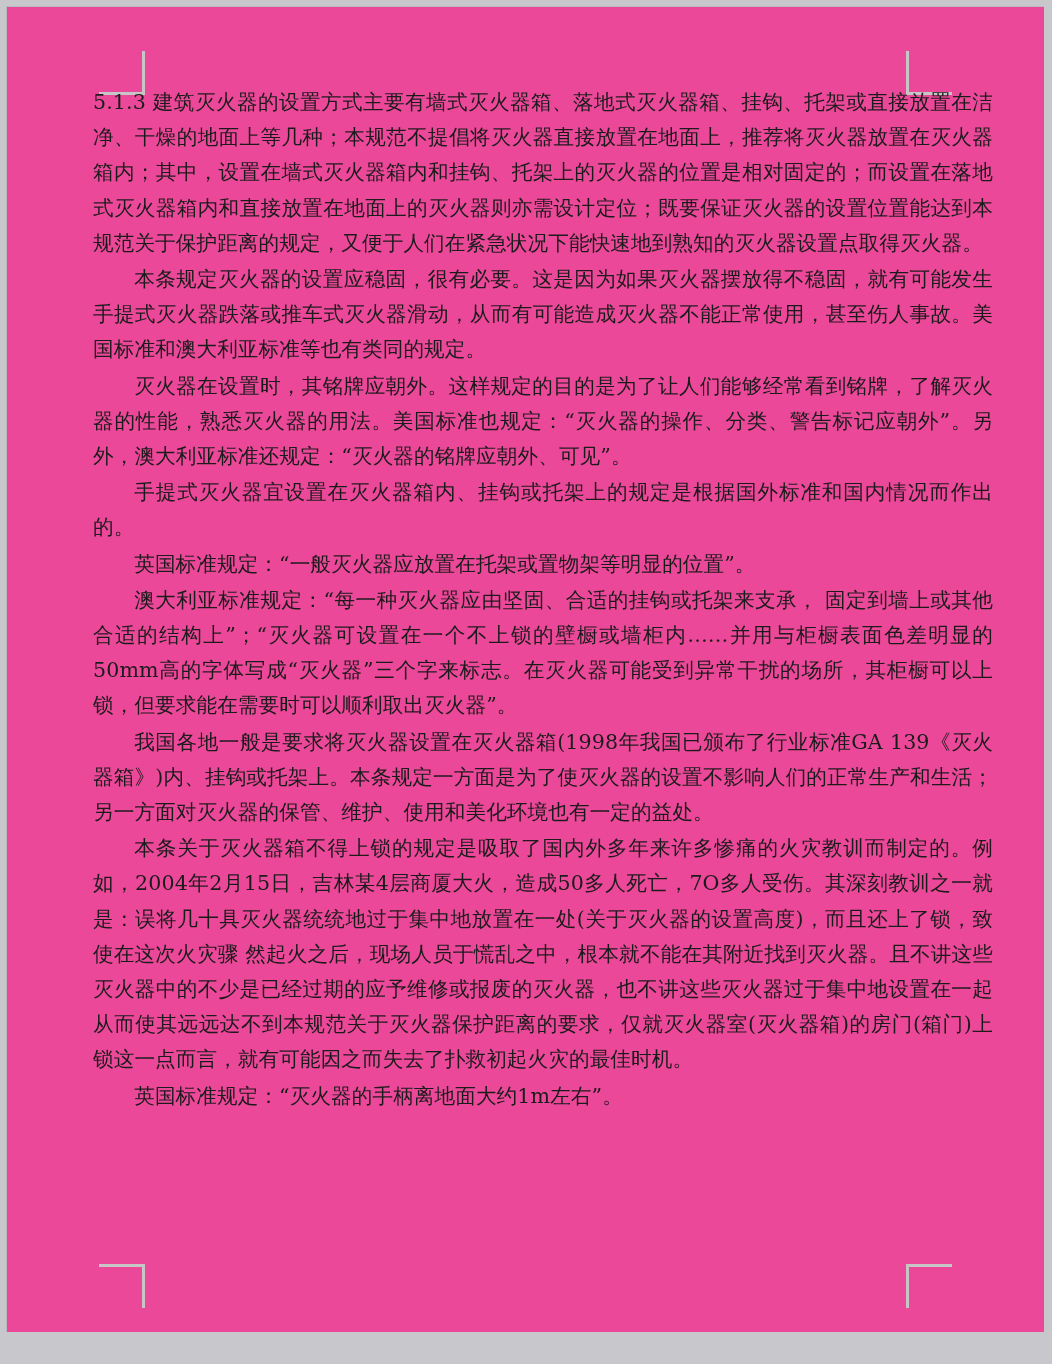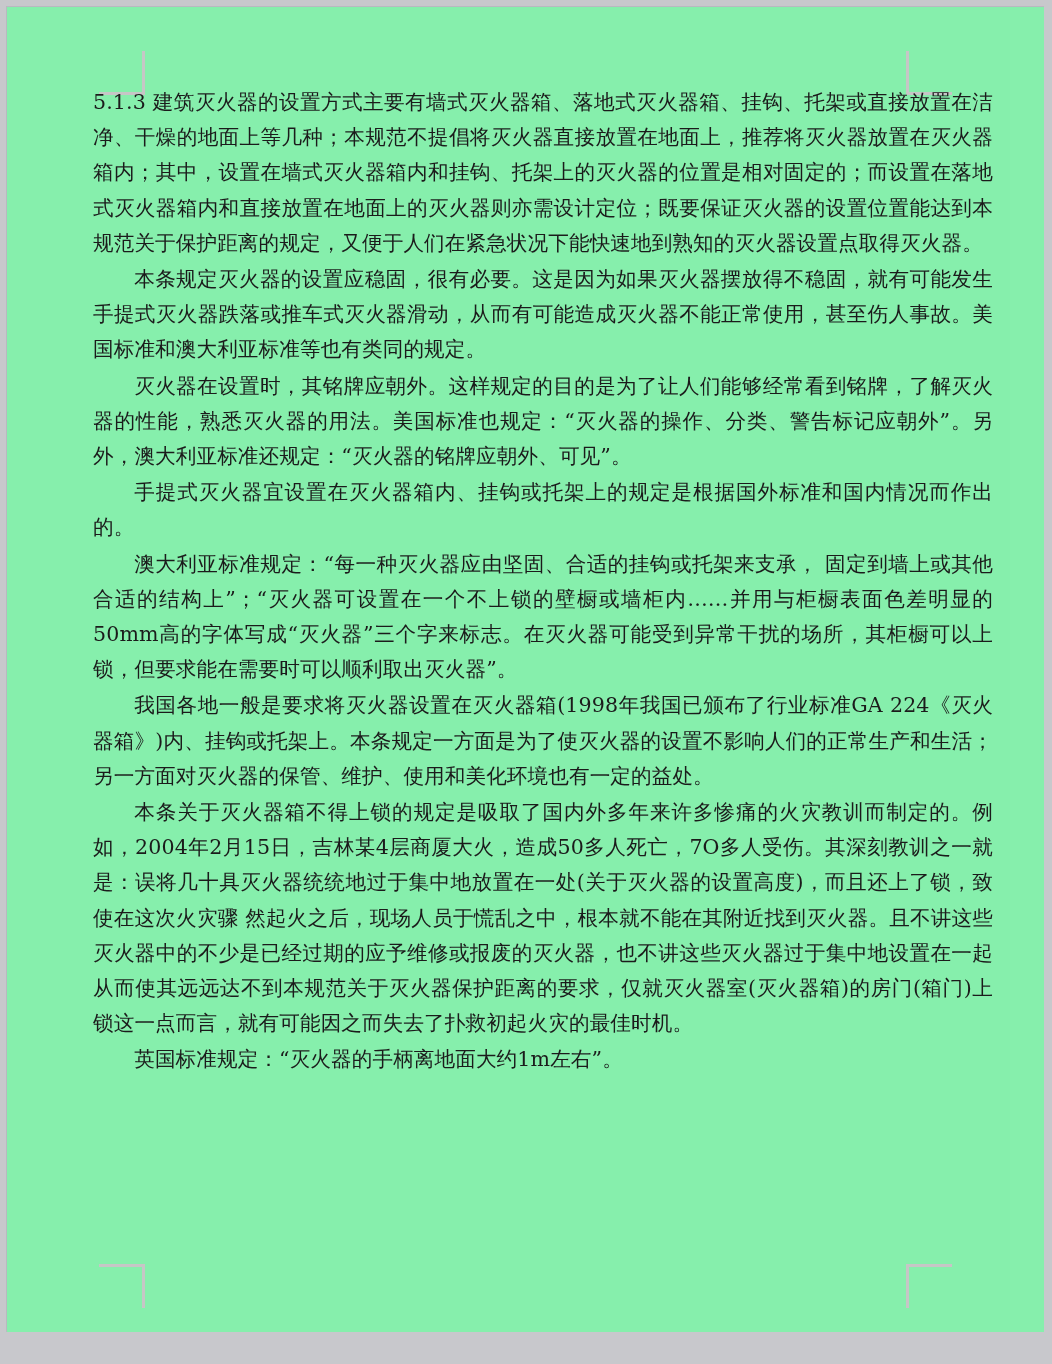--- a/index.html
+++ b/index.html
@@ -23,21 +23,21 @@
     width: 1052px;
     height: 1364px;
     background: #c8c8cc;
   }
   .page {
     position: absolute;
     left: 6px;
     top: 6px;
     width: 1038px;
     height: 1326px;
-    background: #86efac;
+    background: #ec4899;
     border-top: 1px solid #b9b9c0;
     border-left: 1px solid #b9b9c0;
     box-sizing: border-box;
     overflow: hidden;
   }
 
   
   .mark {
     position: absolute;
     pointer-events: none;
@@ -113,21 +113,22 @@
     <div class="mark mark-br">
       <i class="v"></i>
       <i class="h"></i>
     </div>
 
     <div class="body-text">
       <p class="para flush">5.1.3 建筑灭火器的设置方式主要有墙式灭火器箱、落地式灭火器箱、挂钩、托架或直接放置在洁净、干燥的地面上等几种；本规范不提倡将灭火器直接放置在地面上，推荐将灭火器放置在灭火器箱内；其中，设置在墙式灭火器箱内和挂钩、托架上的灭火器的位置是相对固定的；而设置在落地式灭火器箱内和直接放置在地面上的灭火器则亦需设计定位；既要保证灭火器的设置位置能达到本规范关于保护距离的规定，又便于人们在紧急状况下能快速地到熟知的灭火器设置点取得灭火器。</p>
       <p class="para indent">本条规定灭火器的设置应稳固，很有必要。这是因为如果灭火器摆放得不稳固，就有可能发生手提式灭火器跌落或推车式灭火器滑动，从而有可能造成灭火器不能正常使用，甚至伤人事故。美国标准和澳大利亚标准等也有类同的规定。</p>
       <p class="para indent">灭火器在设置时，其铭牌应朝外。这样规定的目的是为了让人们能够经常看到铭牌，了解灭火器的性能，熟悉灭火器的用法。美国标准也规定：“灭火器的操作、分类、警告标记应朝外”。另外，澳大利亚标准还规定：“灭火器的铭牌应朝外、可见”。</p>
       <p class="para indent">手提式灭火器宜设置在灭火器箱内、挂钩或托架上的规定是根据国外标准和国内情况而作出的。</p>
+      <p class="para indent">英国标准规定：“一般灭火器应放置在托架或置物架等明显的位置”。</p>
       <p class="para indent">澳大利亚标准规定：“每一种灭火器应由坚固、合适的挂钩或托架来支承， 固定到墙上或其他合适的结构上”；“灭火器可设置在一个不上锁的壁橱或墙柜内……并用与柜橱表面色差明显的50mm高的字体写成“灭火器”三个字来标志。在灭火器可能受到异常干扰的场所，其柜橱可以上锁，但要求能在需要时可以顺利取出灭火器”。</p>
-      <p class="para indent">我国各地一般是要求将灭火器设置在灭火器箱(1998年我国已颁布了行业标准GA 224《灭火器箱》)内、挂钩或托架上。本条规定一方面是为了使灭火器的设置不影响人们的正常生产和生活；另一方面对灭火器的保管、维护、使用和美化环境也有一定的益处。</p>
+      <p class="para indent">我国各地一般是要求将灭火器设置在灭火器箱(1998年我国已颁布了行业标准GA 139《灭火器箱》)内、挂钩或托架上。本条规定一方面是为了使灭火器的设置不影响人们的正常生产和生活；另一方面对灭火器的保管、维护、使用和美化环境也有一定的益处。</p>
       <p class="para indent">本条关于灭火器箱不得上锁的规定是吸取了国内外多年来许多惨痛的火灾教训而制定的。例如，2004年2月15日，吉林某4层商厦大火，造成50多人死亡，7O多人受伤。其深刻教训之一就是：误将几十具灭火器统统地过于集中地放置在一处(关于灭火器的设置高度)，而且还上了锁，致使在这次火灾骤 然起火之后，现场人员于慌乱之中，根本就不能在其附近找到灭火器。且不讲这些灭火器中的不少是已经过期的应予维修或报废的灭火器，也不讲这些灭火器过于集中地设置在一起从而使其远远达不到本规范关于灭火器保护距离的要求，仅就灭火器室(灭火器箱)的房门(箱门)上锁这一点而言，就有可能因之而失去了扑救初起火灾的最佳时机。</p>
       <p class="para indent">英国标准规定：“灭火器的手柄离地面大约1m左右”。</p>
 
     </div>
 
   </div>
 </div>
 
 </body></html>

